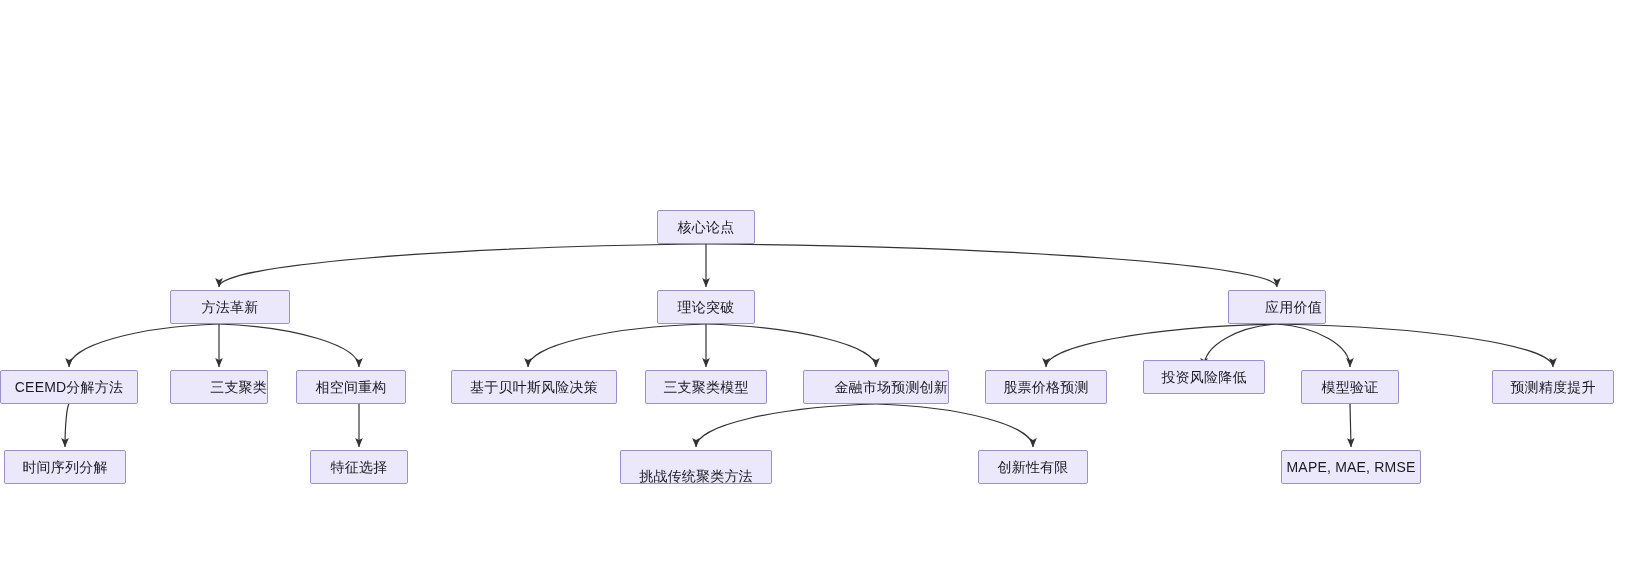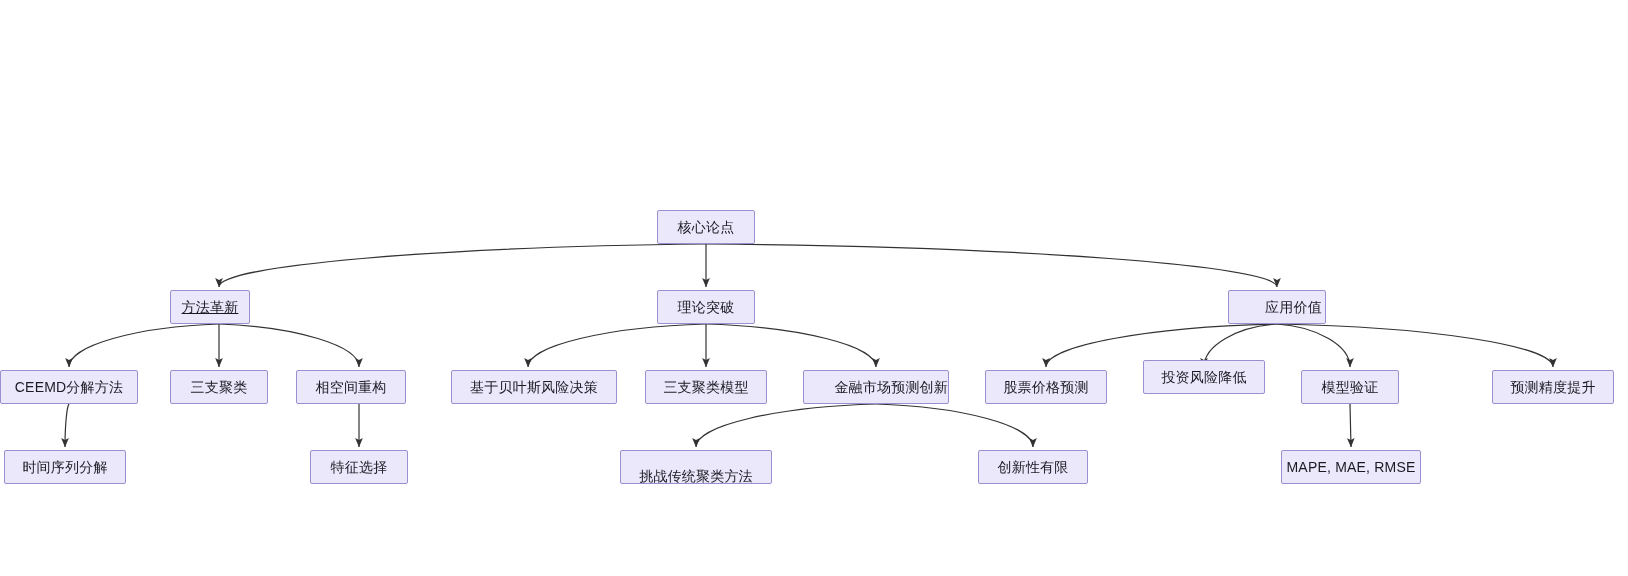--- a/index.html
+++ b/index.html
@@ -71,33 +71,33 @@
         <path d="M359,404 L359,447" fill="none" stroke="#333333" stroke-width="1.2" marker-end="url(#arrow)"></path>
         <path d="M876,404 C777,406.7 696,425.6 696,447" fill="none" stroke="#333333" stroke-width="1.2" marker-end="url(#arrow)"></path>
         <path d="M876,404 C962.35,406.7 1033,425.6 1033,447" fill="none" stroke="#333333" stroke-width="1.2" marker-end="url(#arrow)"></path>
         <path d="M1350,404 L1351,447" fill="none" stroke="#333333" stroke-width="1.2" marker-end="url(#arrow)"></path>
       </g>
   </svg>
   <div id="nodes">
       <div class="node" style="left: 657px; top: 210px; width: 98px; height: 34px; background: rgb(236, 232, 251); border-color: rgb(154, 143, 208);">
         <span class="label">核心论点</span>
       </div>
-      <div class="node" style="left: 170px; top: 290px; width: 80px; height: 34px; background: rgb(236, 232, 251); border-color: rgb(154, 143, 208); text-decoration: underline;">
+      <div class="node" style="left: 170px; top: 290px; width: 120px; height: 34px; background: rgb(236, 232, 251); border-color: rgb(154, 143, 208);">
         <span class="label">方法革新</span>
       </div>
       <div class="node" style="left: 657px; top: 290px; width: 98px; height: 34px; background: rgb(236, 232, 251); border-color: rgb(154, 143, 208);">
         <span class="label">理论突破</span>
       </div>
       <div class="node" style="left: 1228px; top: 290px; width: 98px; height: 34px; background: rgb(236, 232, 251); border-color: rgb(154, 143, 208); padding-left: 33px;">
         <span class="label">应用价值</span>
       </div>
       <div class="node" style="left: 0px; top: 370px; width: 138px; height: 34px; background: rgb(236, 232, 251); border-color: rgb(154, 143, 208);">
         <span class="label">CEEMD分解方法</span>
       </div>
-      <div class="node" style="left: 170px; top: 370px; width: 98px; height: 34px; background: rgb(236, 232, 251); border-color: rgb(154, 143, 208);">
+      <div class="node" style="left: 170px; top: 370px; width: 98px; height: 34px; background: rgb(236, 232, 251); border-color: rgb(154, 143, 208); justify-content: flex-end;">
         <span class="label">三支聚类</span>
       </div>
       <div class="node" style="left: 296px; top: 370px; width: 110px; height: 34px; background: rgb(236, 232, 251); border-color: rgb(154, 143, 208);">
         <span class="label">相空间重构</span>
       </div>
       <div class="node" style="left: 451px; top: 370px; width: 166px; height: 34px; background: rgb(236, 232, 251); border-color: rgb(154, 143, 208);">
         <span class="label">基于贝叶斯风险决策</span>
       </div>
       <div class="node" style="left: 645px; top: 370px; width: 122px; height: 34px; background: rgb(236, 232, 251); border-color: rgb(154, 143, 208);">
         <span class="label">三支聚类模型</span>

